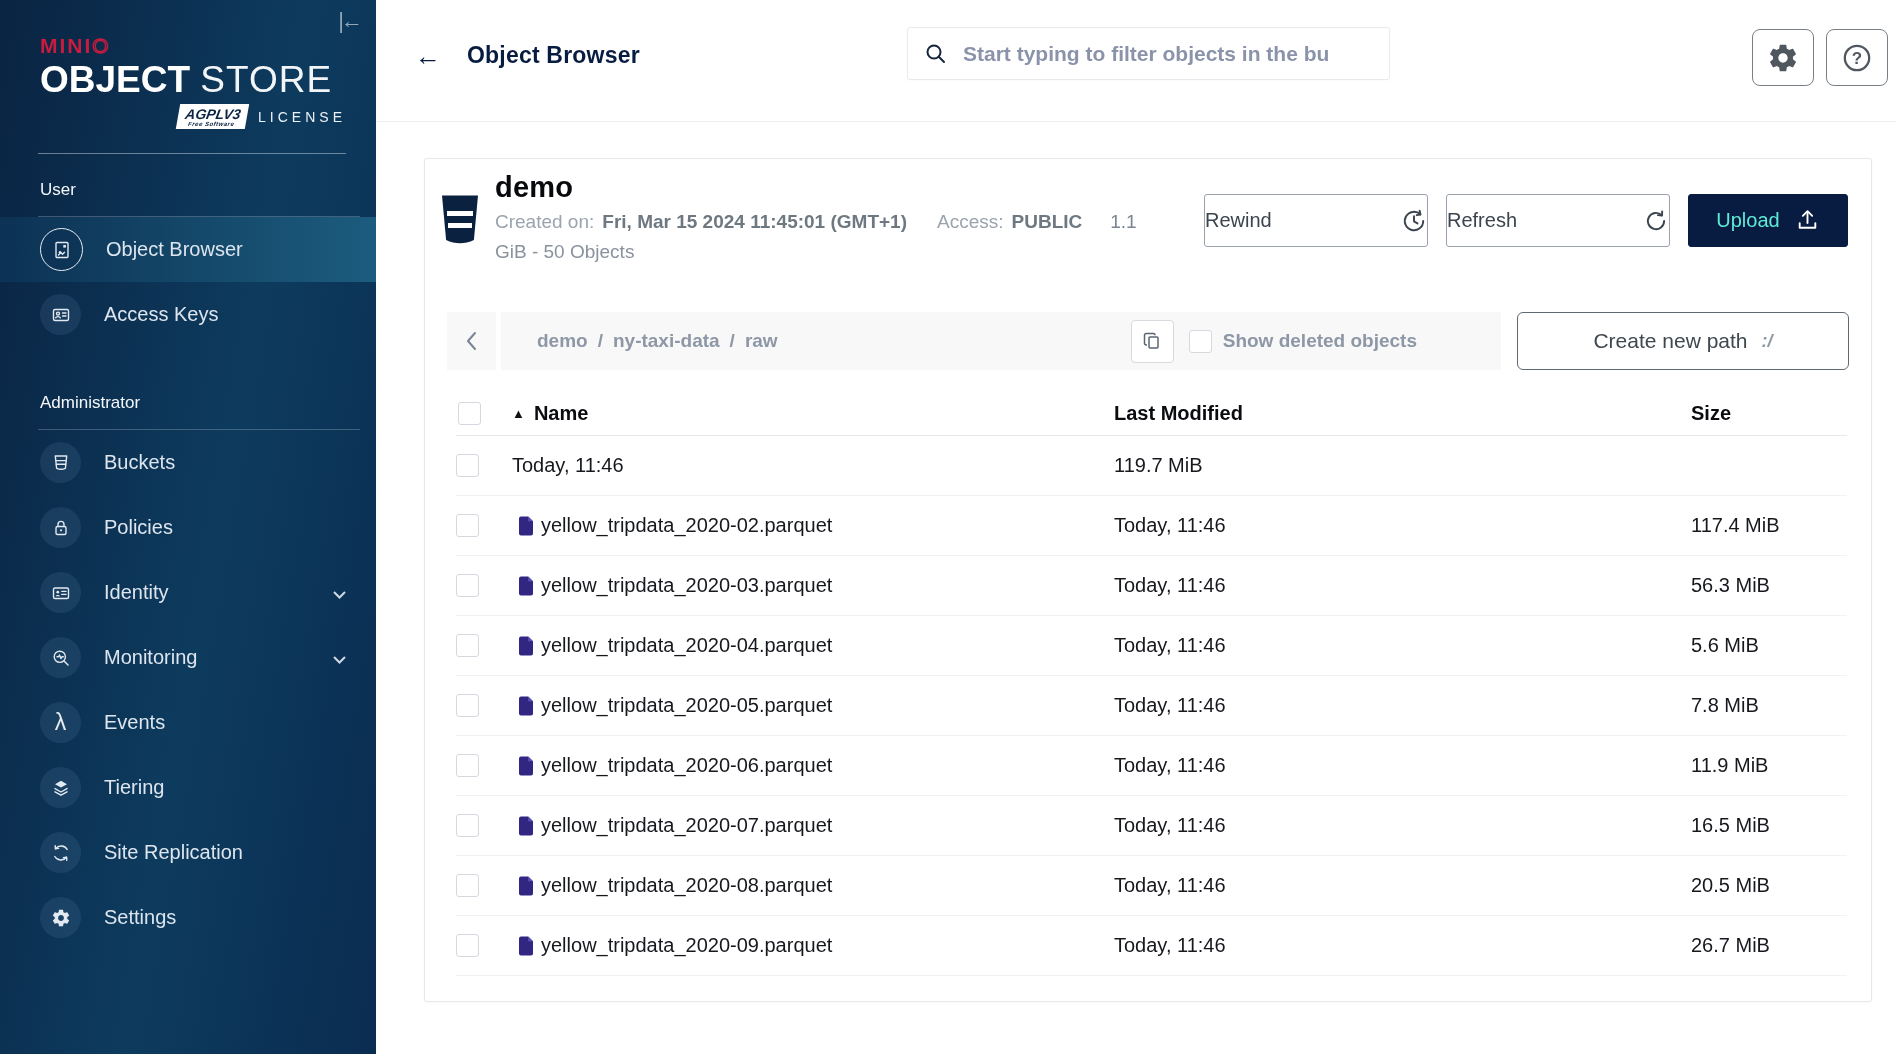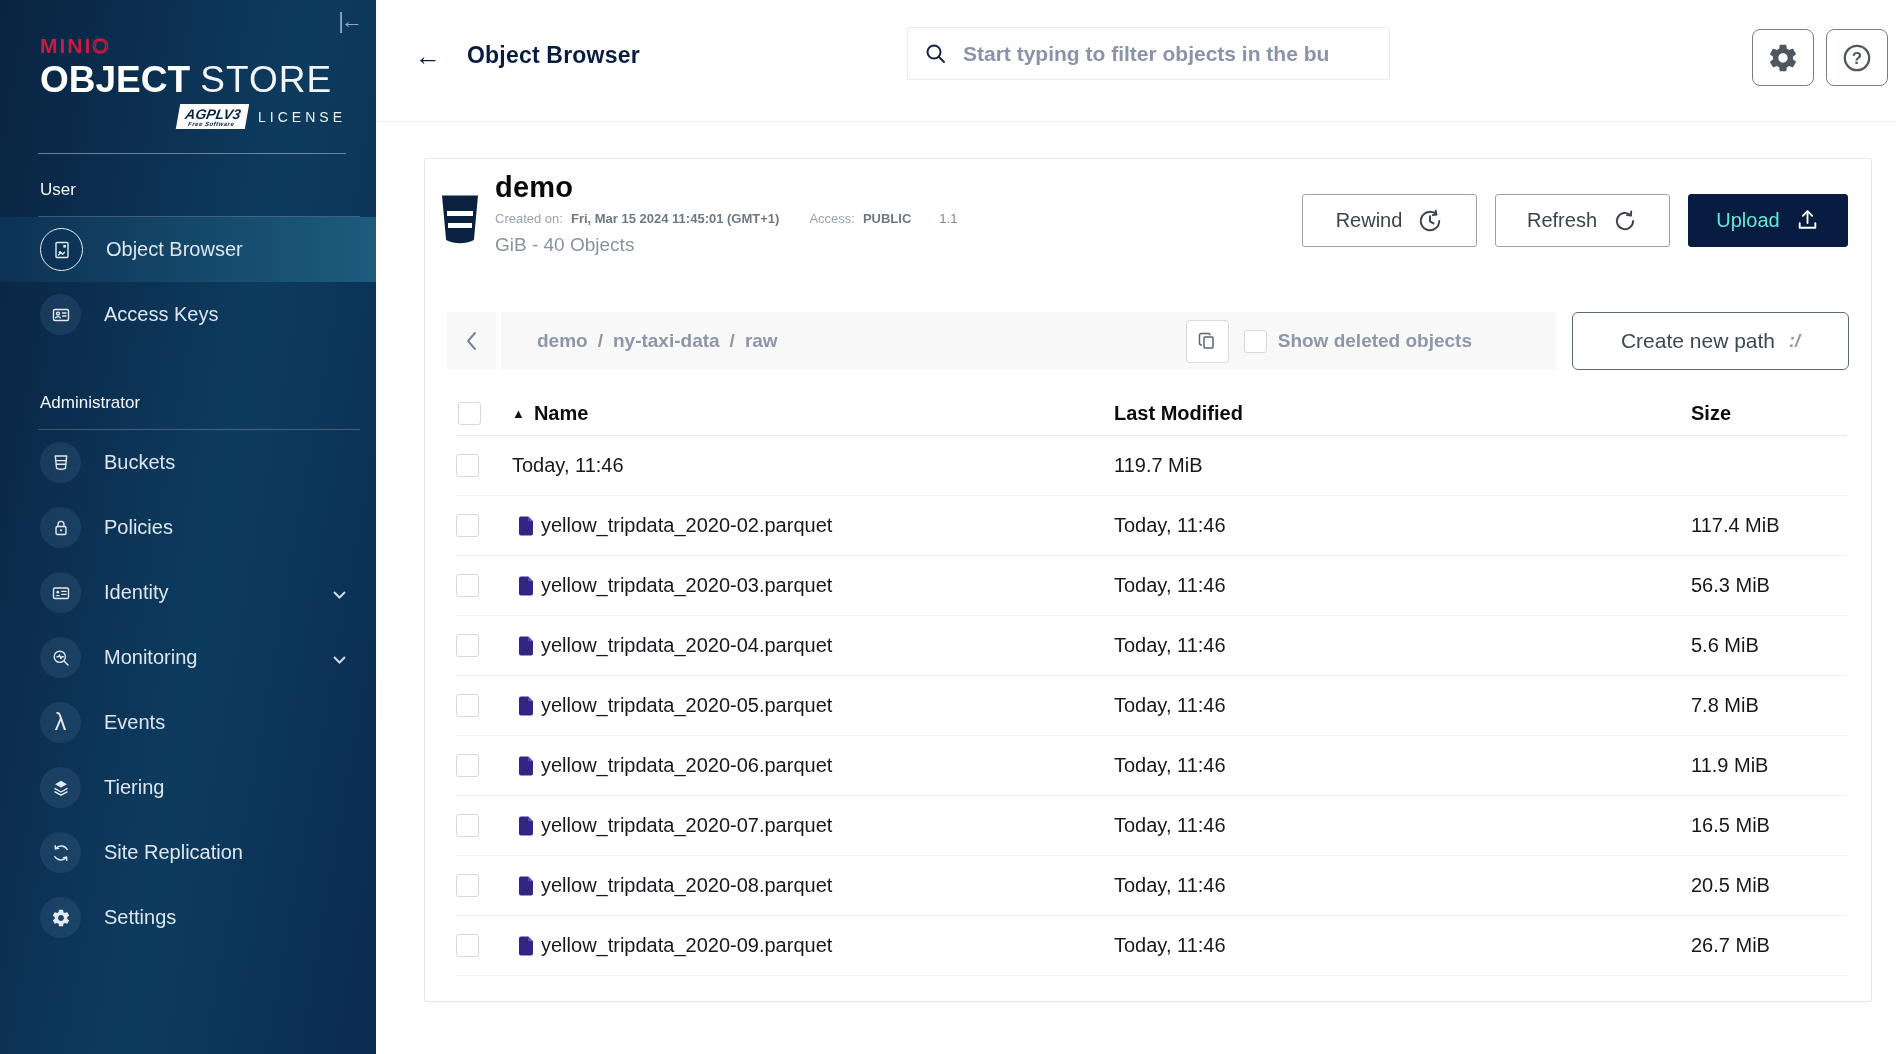--- a/index.html
+++ b/index.html
@@ -55,49 +55,49 @@
   .icon-btn.help{left:1450px;}
 
   .content{flex:1;position:relative;background:#fff;}
   .card{position:absolute;left:48px;top:36px;width:1448px;height:844px;background:#fff;
         border:1px solid #e6e7e9;border-radius:3px;box-shadow:0 1px 3px rgba(0,0,0,.03);box-sizing:border-box;}
 
   
   .bucket-icon{position:absolute;left:15px;top:35px;}
   .bucket-info{position:absolute;left:70px;top:12px;width:770px;}
   .bucket-name{font-size:29px;font-weight:700;color:#07090c;letter-spacing:.2px;}
-  .meta1{margin-top:7px;font-size:13px;color:#9AA3AE;white-space:nowrap;}
+  .meta1{margin-top:7px;font-size:19px;color:#9AA3AE;white-space:nowrap;}
   .meta-val{font-weight:700;color:#6E7881;margin-left:8px;}
   .meta-access{margin-left:30px;}
   .meta-size{color:#7B8591;margin-left:28px;}
   .meta2{margin-top:8px;font-size:19px;color:#8A929E;}
   .bucket-actions{position:absolute;right:23px;top:35px;display:flex;gap:18px;}
   .btn{height:53px;border-radius:3px;font-size:20px;display:flex;align-items:center;justify-content:center;
        gap:15px;cursor:pointer;box-sizing:border-box;}
   .btn svg{stroke-linecap:round;stroke-linejoin:round;fill:none;}
-  .btn-outline{width:175px;border:1px solid #9BA2AD;color:#3C444E;background:#fff;}
+  .btn-outline{width:224px;border:1px solid #9BA2AD;color:#3C444E;background:#fff;justify-content:space-between;}
   .btn-outline svg{stroke:#3C444E;stroke-width:1.8;}
   .btn-primary{width:160px;background:#081C42;color:#5eead4;border:1px solid #081C42;}
   .btn-primary svg{stroke:#fff;stroke-width:1.8;}
 
   
   .path-toolbar{position:absolute;left:22px;right:22px;top:153px;height:58px;display:flex;}
   .back-cell{width:49px;background:#F8F8F9;display:flex;align-items:center;justify-content:center;
              margin-right:5px;cursor:pointer;flex-shrink:0;}
   .back-cell svg{stroke:#7A8594;stroke-width:2;fill:none;stroke-linecap:round;stroke-linejoin:round;}
   .crumb-strip{flex:1;background:#F8F8F9;display:flex;align-items:center;padding:0 84px 0 36px;min-width:0;}
   .crumbs{font-size:19px;font-weight:700;color:#8D97A6;display:flex;gap:10px;white-space:nowrap;}
   .strip-right{margin-left:auto;display:flex;align-items:center;gap:15px;}
   .copy-btn{width:43px;height:43px;border:1px solid #D6DADF;border-radius:4px;background:#fff;
             display:flex;align-items:center;justify-content:center;cursor:pointer;box-sizing:border-box;}
   .copy-btn svg{stroke:#5A6474;stroke-width:1.5;fill:none;stroke-linejoin:round;}
   .cb{width:23px;height:23px;border:1px solid #D4D9DF;border-radius:3px;background:#fff;
       box-sizing:border-box;cursor:pointer;flex-shrink:0;}
   .show-deleted-label{font-size:19px;font-weight:700;color:#8D97A6;margin-left:-4px;white-space:nowrap;}
-  .create-path-btn{width:277px;margin-left:16px;border:1px solid #5F6973;border-radius:6px;background:#fff;
+  .create-path-btn{width:332px;margin-left:16px;border:1px solid #5F6973;border-radius:6px;background:#fff;
                    display:flex;align-items:center;justify-content:center;gap:14px;font-size:21px;
                    color:#3F474F;cursor:pointer;box-sizing:border-box;flex-shrink:0;}
   .path-glyph{font-weight:700;color:#8D97A6;font-size:18px;font-style:italic;}
 
   
   .obj-table{position:absolute;left:31px;right:24px;top:232px;}
   .thead,.trow{display:grid;grid-template-columns:56px 602px 577px 1fr;align-items:center;}
   .thead{height:44px;border-bottom:1px solid #e9e9eb;font-weight:700;font-size:20px;color:#0A0C10;}
   .th-name{display:flex;align-items:center;gap:9px;}
   .sort-asc{font-size:13px;color:#111;line-height:1;}
@@ -274,21 +274,21 @@
             <path d="M2 1.5h36l-4.1 44.5c-9 4.3-18.8 4.3-27.8 0z" fill="#0A2140"></path>
             <rect x="7" y="17" width="26" height="5" fill="#fff"></rect>
             <rect x="8" y="29" width="24" height="5" fill="#fff"></rect>
           </svg>
       </div>
       <div class="bucket-info">
         <div class="bucket-name">demo</div>
         <div class="meta1">
           <span>Created on:</span><span class="meta-val">Fri, Mar 15 2024 11:45:01 (GMT+1)</span><span class="meta-access">Access:</span><span class="meta-val">PUBLIC</span><span class="meta-size">1.1</span>
         </div>
-        <div class="meta2">GiB - 40 Objects</div>
+        <div class="meta2">GiB - 50 Objects</div>
       </div>
       <div class="bucket-actions">
         <div class="btn btn-outline">
           <span>Rewind</span>
           <svg width="26" height="26" viewBox="0 0 24 24">
               <path d="M20.5 12a8.5 8.5 0 1 1-2.6-6.1"></path>
               <polyline points="17.2,2.6 17.9,6 14.5,6.6"></polyline>
               <polyline points="12,7.5 12,12.3 15.2,14.2"></polyline>
             </svg>
         </div>

